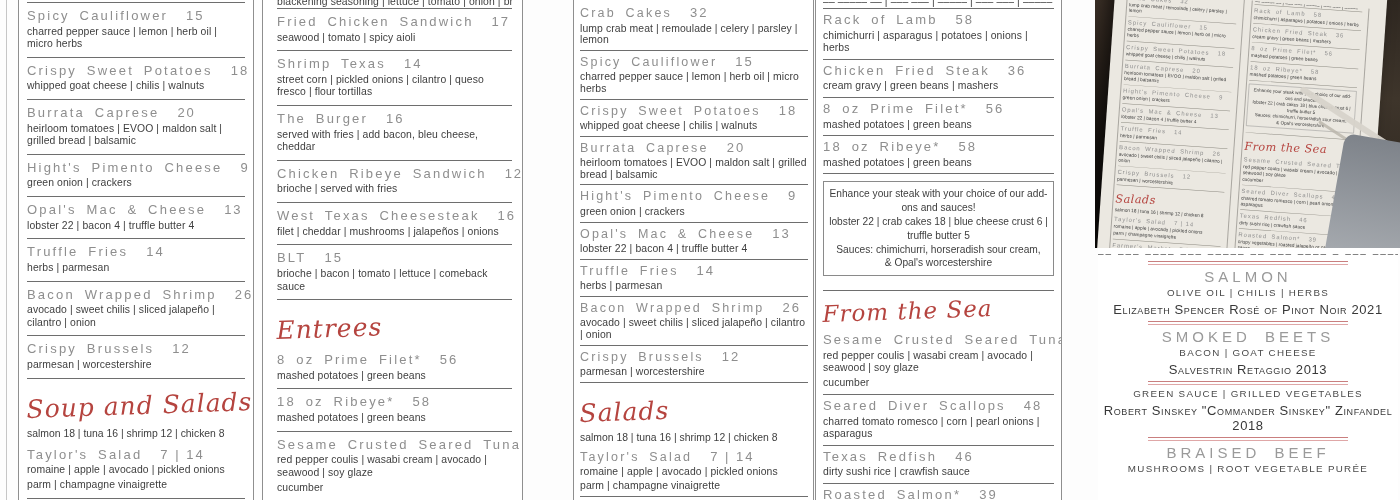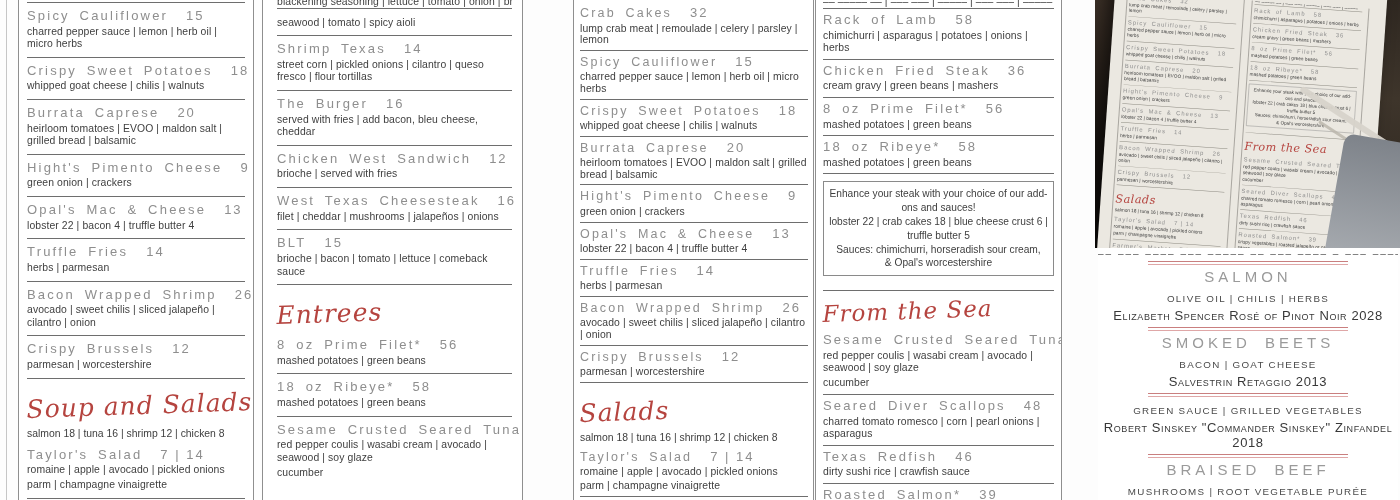--- a/index.html
+++ b/index.html
@@ -62,21 +62,21 @@
   .wine{position:absolute;left:1098px;top:248px;width:300px;height:252px;background:#fff;
         text-align:center;overflow:hidden;z-index:2;}
   .wclip{height:7px;overflow:hidden;position:relative;margin-top:2px;}
   .wclip span{position:absolute;bottom:-2px;left:0;right:0;font-size:10px;
               letter-spacing:2px;color:#5a5a5a;white-space:nowrap;}
   .wdiv{width:200px;margin:4px auto 3px;height:2px;
         border-top:1px solid #c97f7f;border-bottom:1px solid #dfa7a7;}
   .dish{font-size:15px;letter-spacing:4px;word-spacing:6px;color:#9a9a9a;
         text-transform:uppercase;}
   .wdesc{font-size:9.8px;letter-spacing:1.3px;color:#4a4a4a;text-transform:uppercase;
-         margin-top:8px;}
+         margin-top:2px;}
   .wname{font-variant:small-caps;font-size:13px;letter-spacing:.6px;color:#383838;
          margin:4px 0 4px;}
 </style>
 </head>
 <body>
 
 <div class="stage">
   <div class="vline" style="left:6px;"></div>
   <div class="vline" style="left:1396px;"></div>
 
@@ -158,20 +158,24 @@
       </div>
       <div class="rule"></div>
       <div class="item"></div>
     </div>
   <div class="strip" id="colB">
       <div class="clip">
         <div class="ds">blackening seasoning | lettuce | tomato | onion | brioche | aioli</div>
       </div>
       <div class="rule"></div>
       <div class="item">
+        <div class="nrow">
+          <span class="nm">Fried Chicken Sandwich</span>
+          <span class="pr">17</span>
+        </div>
         <div class="ds">seawood | tomato | spicy aioli</div>
       </div>
       <div class="rule"></div>
       <div class="item">
         <div class="nrow">
           <span class="nm">Shrimp Texas</span>
           <span class="pr">14</span>
         </div>
         <div class="ds">street corn | pickled onions | cilantro | queso fresco | flour tortillas</div>
       </div>
@@ -179,21 +183,21 @@
       <div class="item">
         <div class="nrow">
           <span class="nm">The Burger</span>
           <span class="pr">16</span>
         </div>
         <div class="ds">served with fries | add bacon, bleu cheese, cheddar</div>
       </div>
       <div class="rule"></div>
       <div class="item">
         <div class="nrow">
-          <span class="nm">Chicken West Sandwich</span>
+          <span class="nm">Chicken Ribeye Sandwich</span>
           <span class="pr">12</span>
         </div>
         <div class="ds">brioche | served with fries</div>
       </div>
       <div class="rule"></div>
       <div class="item">
         <div class="nrow">
           <span class="nm">West Texas Cheesesteak</span>
           <span class="pr">16</span>
         </div>
@@ -579,21 +583,21 @@
     <div class="fabric"></div>
   </div>
 
   <div class="wine" id="wine">
     <div class="wclip">
       <span>–– ––– –––– ––– ––––– –– ––– –––– – ––– ––––</span>
     </div>
   <div class="wdiv"></div>
       <div class="dish">Salmon</div>
       <div class="wdesc">olive oil | chilis | herbs</div>
-      <div class="wname">Elizabeth Spencer Rosé of Pinot Noir 2028</div>
+      <div class="wname">Elizabeth Spencer Rosé of Pinot Noir 2021</div>
       <div class="wdiv"></div>
       <div class="dish">Smoked Beets</div>
       <div class="wdesc">bacon | goat cheese</div>
       <div class="wname">Salvestrin Retaggio 2013</div>
       <div class="wdiv"></div>
       <div class="wdesc">green sauce | grilled vegetables</div>
       <div class="wname">Robert Sinskey "Commander Sinskey" Zinfandel 2018</div>
       <div class="wdiv"></div>
       <div class="dish">Braised Beef</div>
       <div class="wdesc">mushrooms | root vegetable purée</div>

